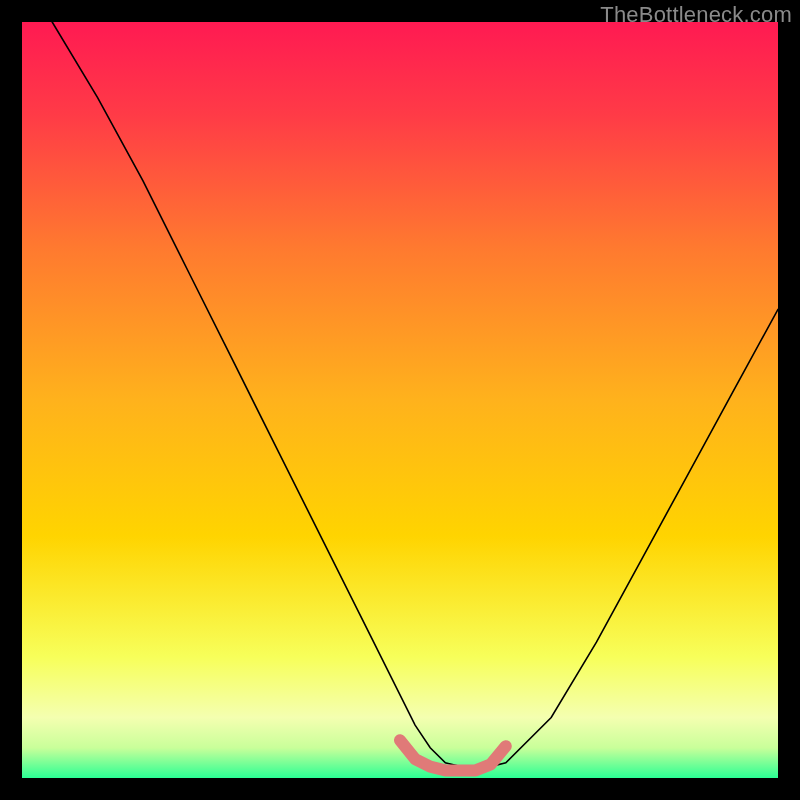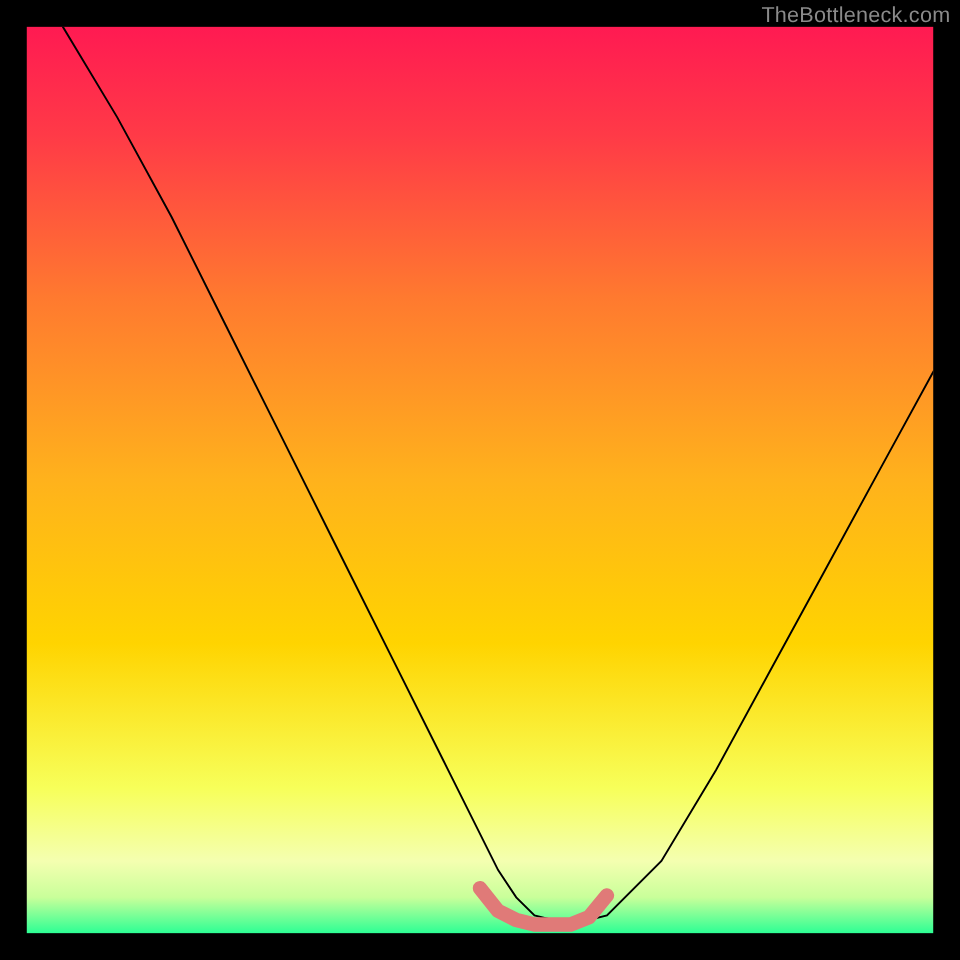--- a/index.html
+++ b/index.html
@@ -29,21 +29,21 @@
   .plot svg {
     display: block;
     width: 756px;
     height: 756px;
   }
   .watermark {
     position: absolute;
     top: 2px;
     right: 8px;
     font-family: Arial, Helvetica, sans-serif;
-    font-size: 18px;
+    font-size: 22px;
     font-weight: 400;
     color: #8a8a8a;
     letter-spacing: 0.2px;
   }
 </style>
 </head>
 <body>
 
 <div class="frame">
   <div class="plot">

